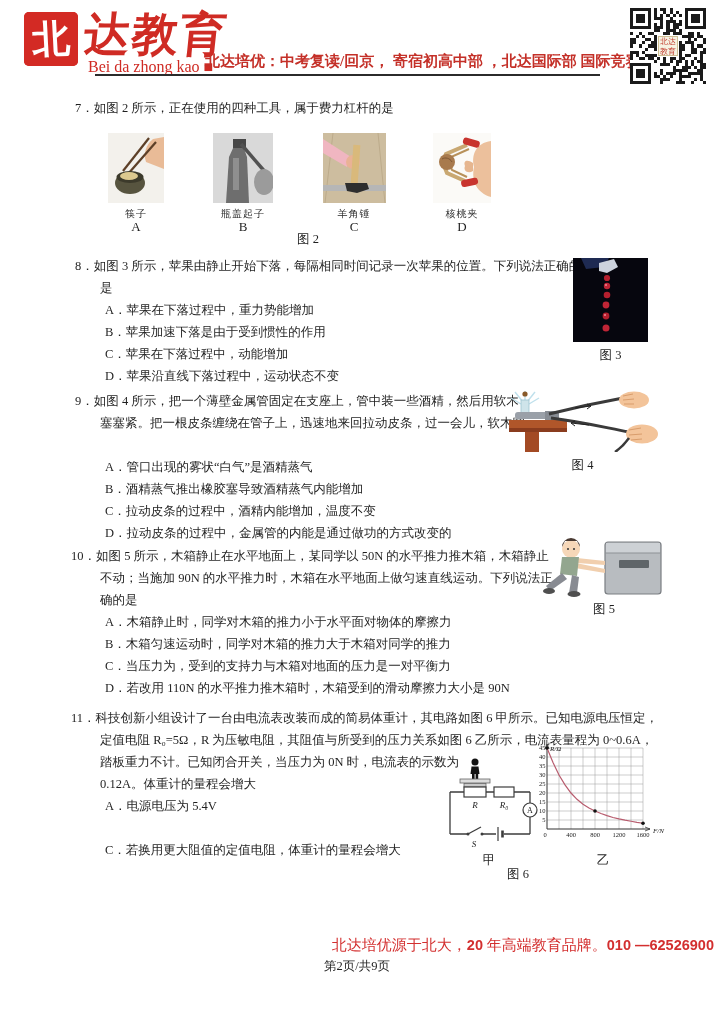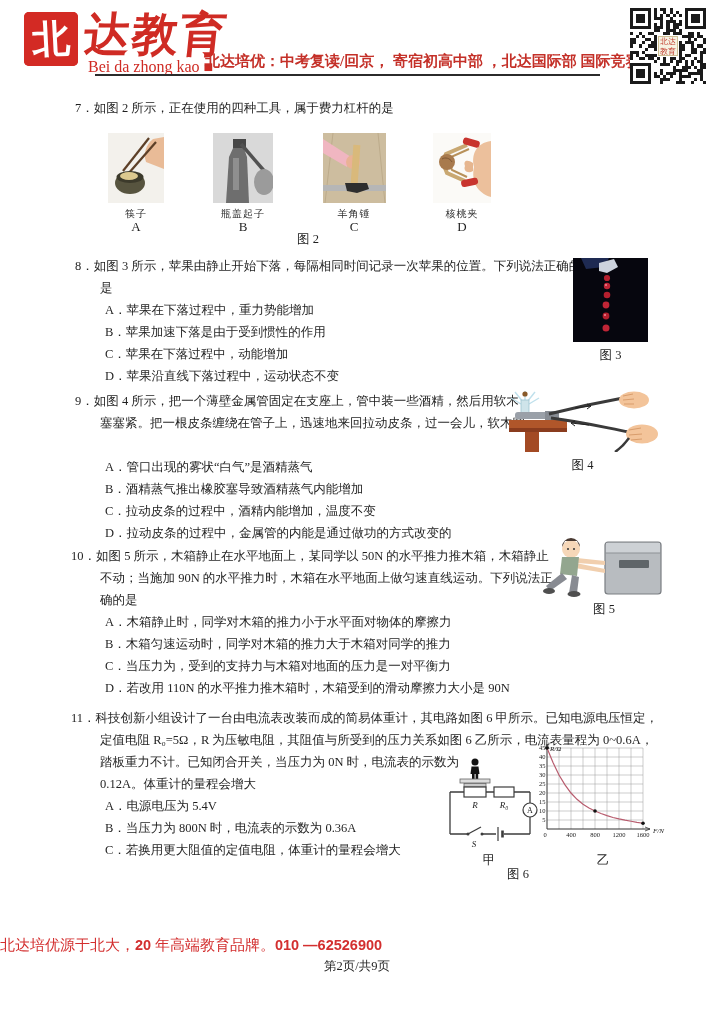--- a/index.html
+++ b/index.html
@@ -25,21 +25,21 @@
     position:absolute; left:84px; top:4px; font-size:46px; font-weight:bold;
     color:#cf2b24; transform:skewX(-6deg); letter-spacing:2px;
     font-family:"Liberation Serif","DejaVu Serif",serif;
   }
   .brand-sub { position:absolute; left:88px; top:58px; font-size:16px; color:#cf2b24; font-weight:normal; }
   .tagline { position:absolute; left:205px; top:52px; font-size:15px; font-weight:bold; color:#c43028; white-space:nowrap; }
   .rule { position:absolute; left:95px; top:74px; width:505px; height:2px; background:#2b2b2b; }
   .qr { position:absolute; left:630px; top:8px; width:76px; height:76px; }
 
   
-  .footer-slogan { position:absolute; left:0; top:936px; width:714px; text-align:left; font-size:15px; color:#d32f2f; white-space:nowrap; }
+  .footer-slogan { position:absolute; left:0; top:936px; width:714px; text-align:right; font-size:15px; color:#d32f2f; white-space:nowrap; }
   .footer-slogan b { font-family:"Liberation Sans","DejaVu Sans",sans-serif; font-size:14.5px; }
   .page-info { position:absolute; left:0; top:958px; width:714px; text-align:center; font-size:12.5px; color:#1f1f1f; }
 
   svg { display:block; }
 </style>
 </head>
 <body>
 
 <div class="page">
 
@@ -390,21 +390,20 @@
     <ellipse cx="6" cy="57" rx="6" ry="3" fill="#4f4f4f"></ellipse>
     <ellipse cx="31" cy="60" rx="6.5" ry="3" fill="#4f4f4f"></ellipse>
   </svg>
   <div class="cap" style="left:543px;top:601px;width:122px">图 5</div>
 
   <div class="t" style="left:71px;top:710px">11．科技创新小组设计了一台由电流表改装而成的简易体重计，其电路如图 6 甲所示。已知电源电压恒定，</div>
   <div class="t" style="left:100px;top:732px">定值电阻 R₀=5Ω，R 为压敏电阻，其阻值与所受到的压力关系如图 6 乙所示，电流表量程为 0~0.6A，</div>
   <div class="t" style="left:100px;top:754px">踏板重力不计。已知闭合开关，当压力为 0N 时，电流表的示数为</div>
   <div class="t" style="left:100px;top:776px">0.12A。体重计的量程会增大</div>
   <div class="t" style="left:105px;top:798px">A．电源电压为 5.4V</div>
-  <div class="t" style="left:105px;top:820px">B．当压力为 800N 时，电流表的示数为 0.36A</div>
   <div class="t" style="left:105px;top:842px">C．若换用更大阻值的定值电阻，体重计的量程会增大</div>
 
   <svg class="photo" style="left:438px;top:758px" width="102" height="92" viewBox="0 0 102 92">
     <circle cx="37" cy="4" r="3.5" fill="#141414"></circle>
     <path d="M33.5,8.5 L40.5,8.5 L41.5,16 L32.5,16 Z" fill="#141414"></path>
     <rect x="34" y="16" width="2.6" height="5" fill="#141414"></rect>
     <rect x="37.6" y="16" width="2.6" height="5" fill="#141414"></rect>
     <rect x="22" y="21" width="30" height="4" fill="#dddddd" stroke="#666" stroke-width="0.8"></rect>
     <rect x="26" y="25.5" width="22" height="3.5" fill="#c9c9c9" stroke="#666" stroke-width="0.8"></rect>
     <path d="M12,34 H26 M48,34 H56 M76,34 H92 M12,34 V76 M92,34 V45 M92,59 V76 M12,76 H30 M44,76 H58 M66,76 H92" stroke="#3c3c3c" stroke-width="1.3" fill="none"></path>

